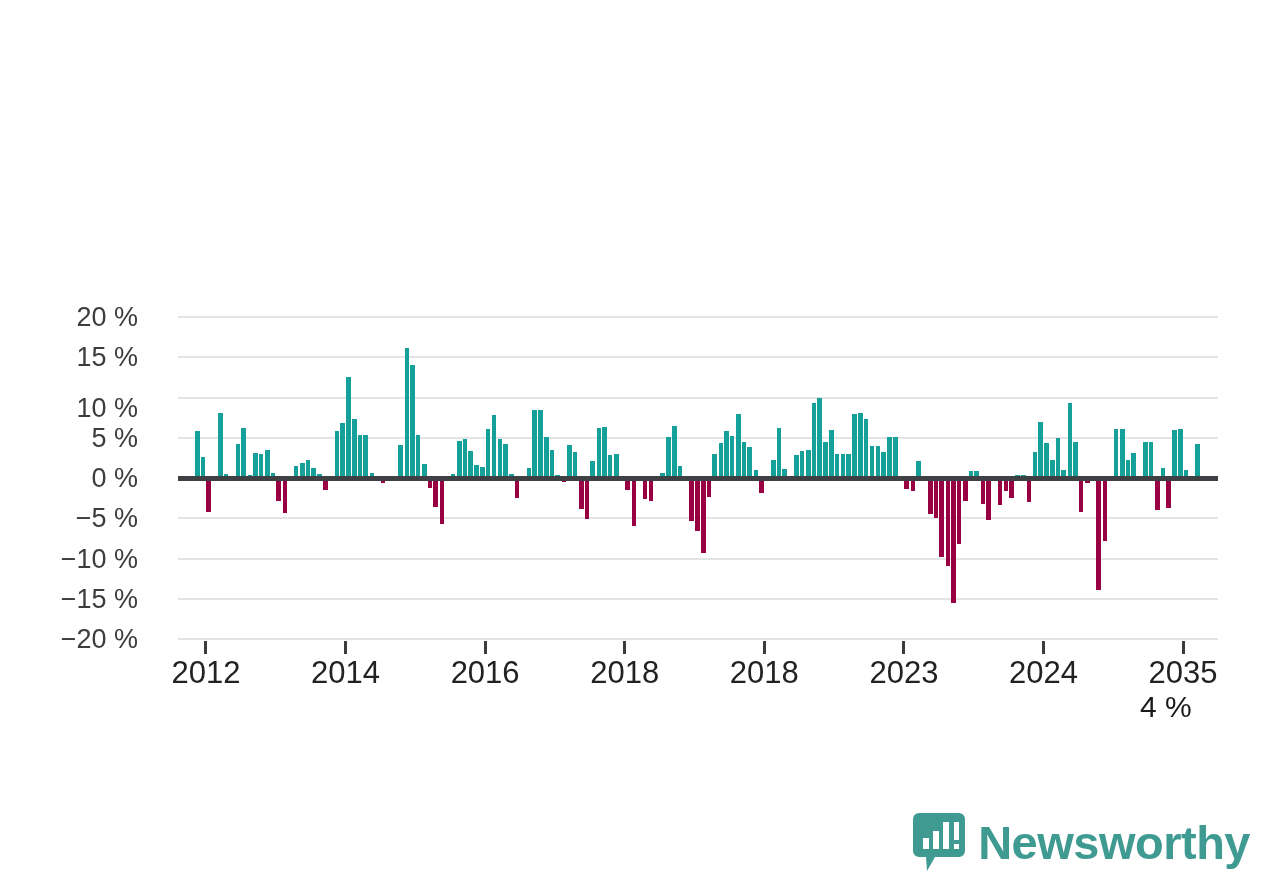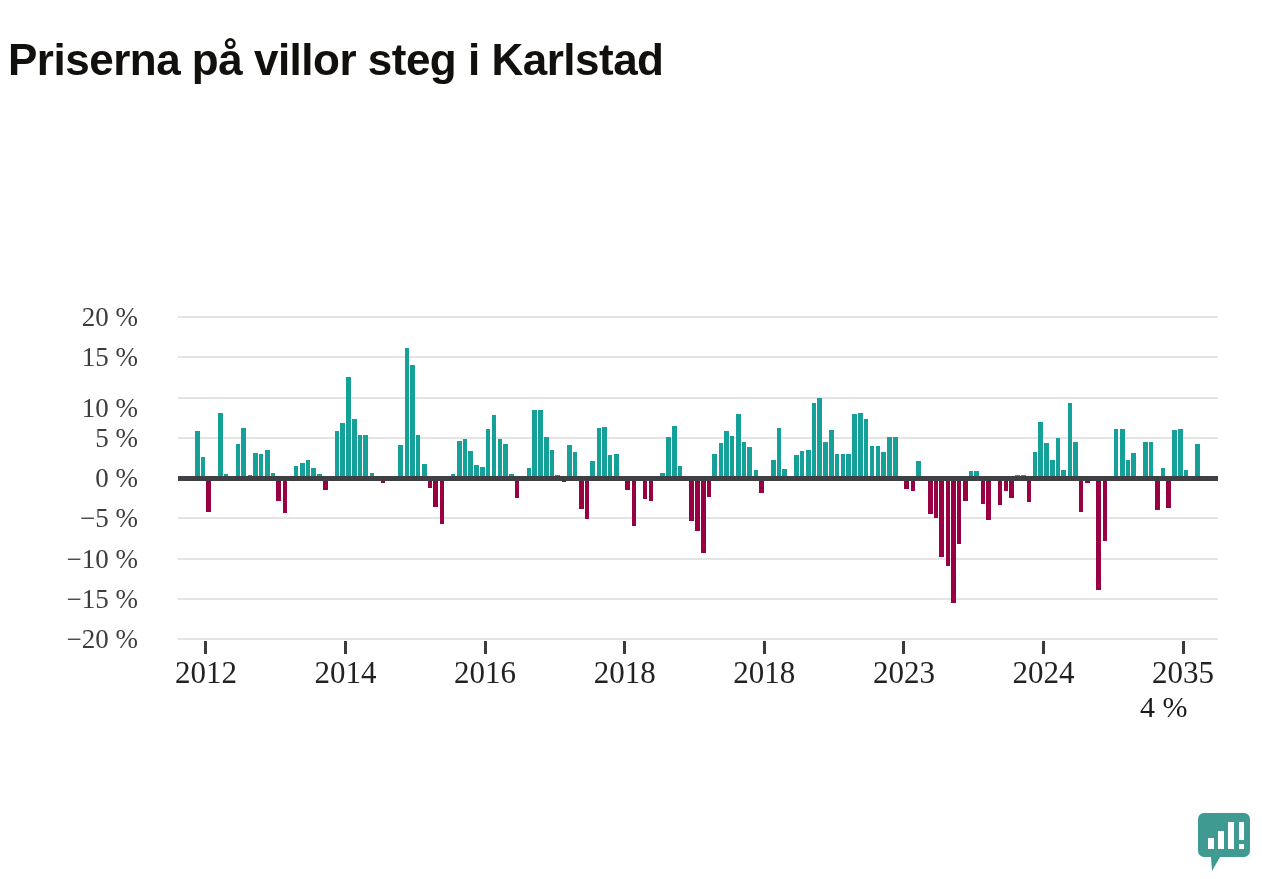--- a/index.html
+++ b/index.html
@@ -27,21 +27,21 @@
     position: absolute;
     left: 8px; top: 136px;
     width: 1190px;
     font-size: 31px;
     font-weight: normal;
     line-height: 1.34;
     color: #1b1b1b;
   }
 
   
-  #chart { position: absolute; left: 0; top: 295px; width: 1234px; height: 420px; font-family: Liberation Serif, serif; }
+  #chart { position: absolute; left: 0; top: 295px; width: 1234px; height: 420px; }
   #plot {
     position: absolute;
     left: 178px; top: 22px;
     width: 1040px; height: 322px;
   }
   .gridline {
     position: absolute; left: 0; width: 100%;
     height: 2px; background: #e4e4e4;
   }
   .gridline.zero { background: #3f4044; height: 5px; z-index: 3; }
@@ -104,21 +104,20 @@
     color: #3f9a92;
     letter-spacing: -0.5px;
     line-height: 1;
   }
 </style>
 </head>
 <body>
 
 <div id="page">
 
-  <h1 id="title">Priserna på villor steg i Karlstad</h1>
 
   <div id="chart">
     <div id="plot">
       <div id="gridlines">
           <div class="gridline" style="top: -1px;"></div>
           <div class="gridline" style="top: 39.25px;"></div>
           <div class="gridline" style="top: 79.5px;"></div>
           <div class="gridline" style="top: 119.75px;"></div>
           <div class="gridline zero" style="top: 158.5px;"></div>
           <div class="gridline" style="top: 200.25px;"></div>
@@ -337,15 +336,16 @@
 
   <div id="logo">
     <svg id="logo-mark" viewBox="0 0 52 58">
       <path d="M6 0 H46 A6 6 0 0 1 52 6 V38 A6 6 0 0 1 46 44 H22 L14 58 L13 44 H6 A6 6 0 0 1 0 38 V6 A6 6 0 0 1 6 0 Z" fill="#3f9a92"></path>
       <rect x="10" y="25" width="6" height="11" fill="#ffffff"></rect>
       <rect x="20" y="18" width="6" height="18" fill="#ffffff"></rect>
       <rect x="30" y="9" width="6" height="27" fill="#ffffff"></rect>
       <rect x="41" y="9" width="5" height="18" fill="#ffffff"></rect>
       <rect x="41" y="31" width="5" height="5" fill="#ffffff"></rect>
     </svg>
+    <span id="logo-text">Newsworthy</span>
   </div>
 
 </div>
 
 </body></html>

